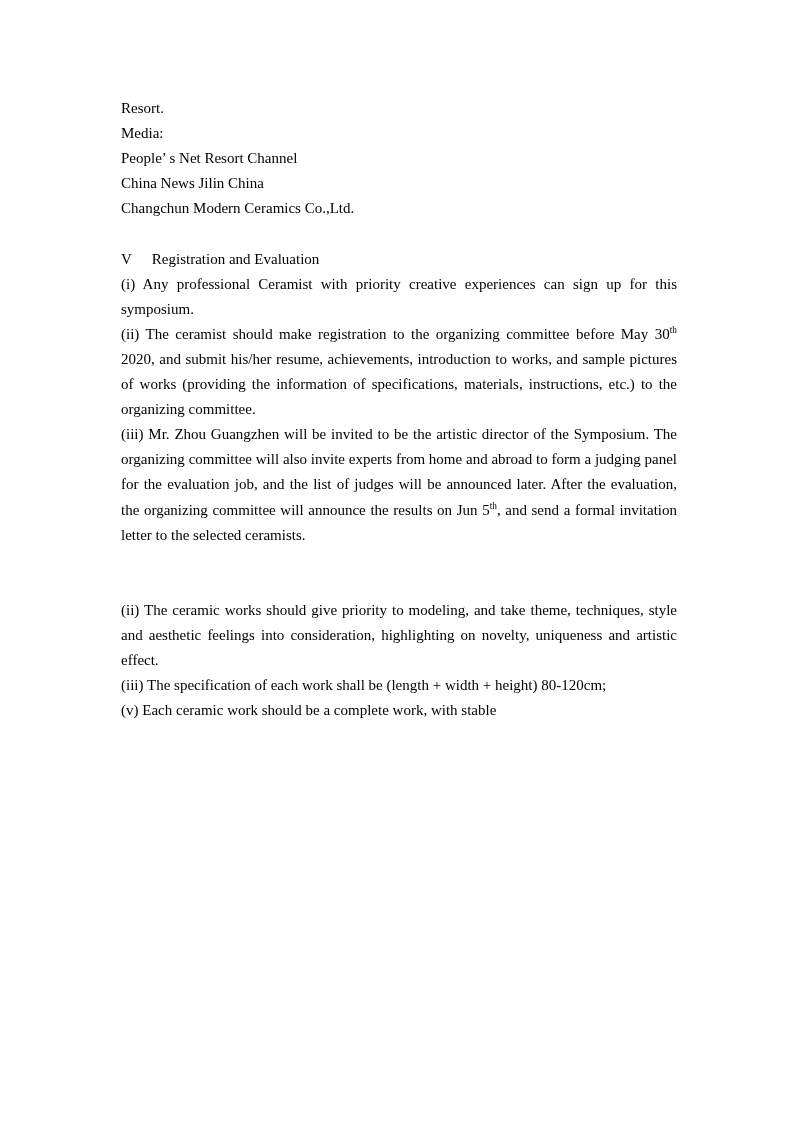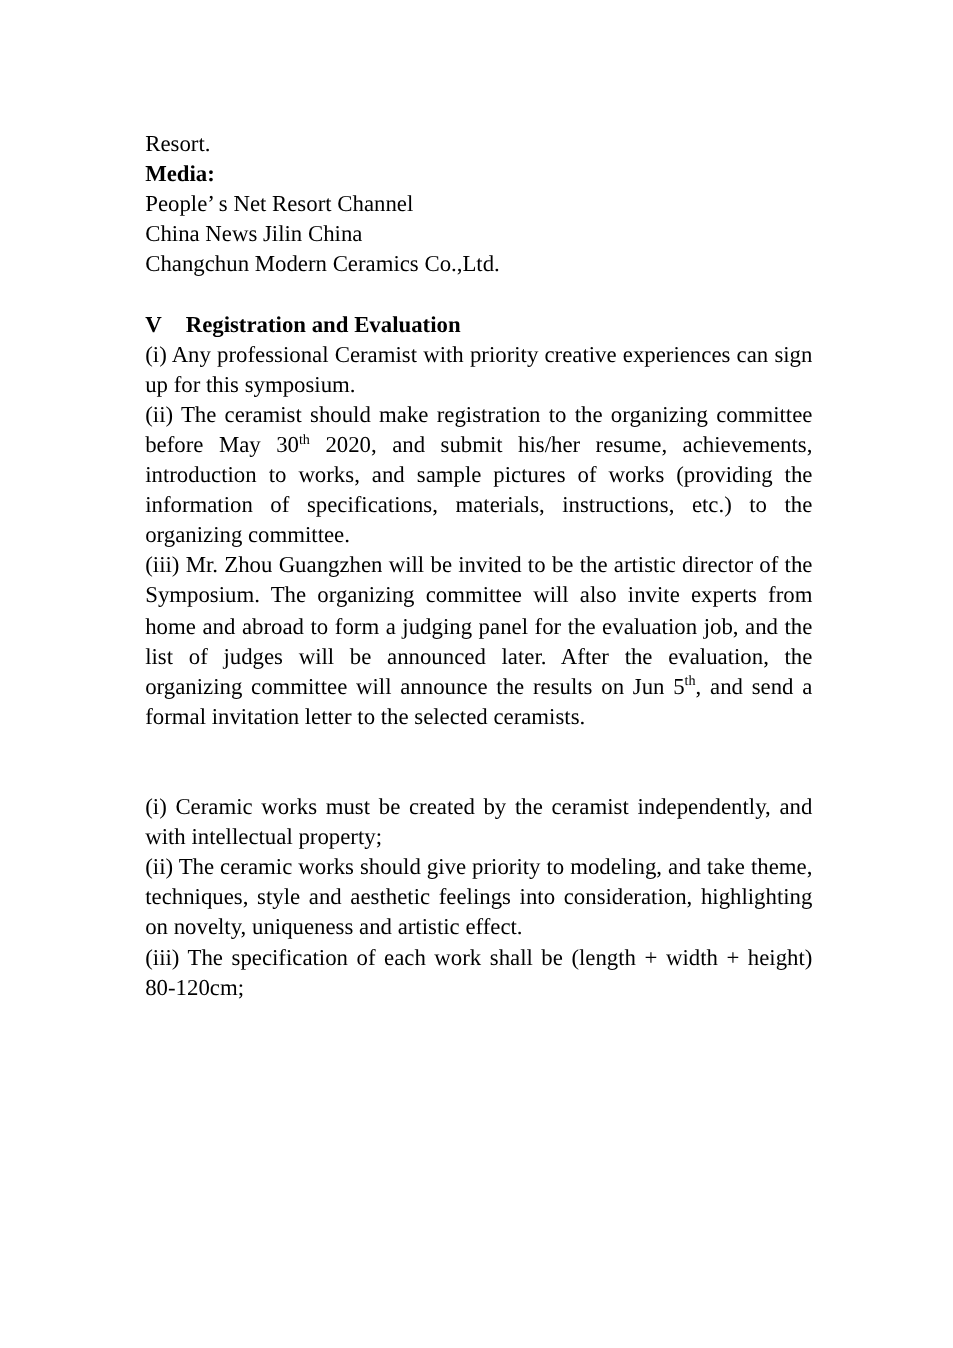--- a/index.html
+++ b/index.html
@@ -12,37 +12,37 @@
     width: 794px;
     height: 1123px;
     background: #ffffff;
     overflow: hidden;
     font-family: "Liberation Serif", "DejaVu Serif", serif;
     color: #000000;
   }
   .content {
     position: absolute;
     left: 121px;
-    top: 108px;
+    top: 96px;
     width: 556px;
-    font-size: 19px;
+    font-size: 15px;
     line-height: 25.1px;
   }
   .content p {
     margin: 0;
     text-align: justify;
   }
   .content p.line {
     text-align: left;
   }
   .bold {
-    font-weight: bold;
+    font-weight: normal;
   }
   .heading {
-    font-weight: bold;
+    font-weight: normal;
     text-align: left;
   }
   .heading .num {
     display: inline-block;
     margin-right: 20px;
   }
   .spacer {
     height: 25.1px;
   }
   sup {
@@ -71,18 +71,18 @@
 
     <p><span>(ii) The ceramist should make registration to the organizing committee before May 30</span><sup>th</sup><span> 2020, and submit his/her resume, achievements, introduction to works, and sample pictures of works (providing the information of specifications, materials, instructions, etc.) to the organizing committee.</span></p>
 
     <p><span>(iii) Mr. Zhou Guangzhen will be invited to be the artistic director of the Symposium. The organizing committee will also invite experts from home and abroad to form a judging panel for the evaluation job, and the list of judges will be announced later. After the evaluation, the organizing committee will announce the results on Jun 5</span><sup>th</sup><span>, and send a formal invitation letter to the selected ceramists.</span></p>
 
     <div class="spacer"></div>
 
 
     <div class="spacer"></div>
 
-    <p>(i) Ceramic works must be created by the ceramist independently, and with intellectual property;</p>
     <p>(ii) The ceramic works should give priority to modeling, and take theme, techniques, style and aesthetic feelings into consideration, highlighting on novelty, uniqueness and artistic effect.</p>
     <p>(iii) The specification of each work shall be (length + width + height) 80-120cm;</p>
+    <p>(v) Each ceramic work should be a complete work, with stable</p>
 
   </div>
 </div>
 
 </body></html>

